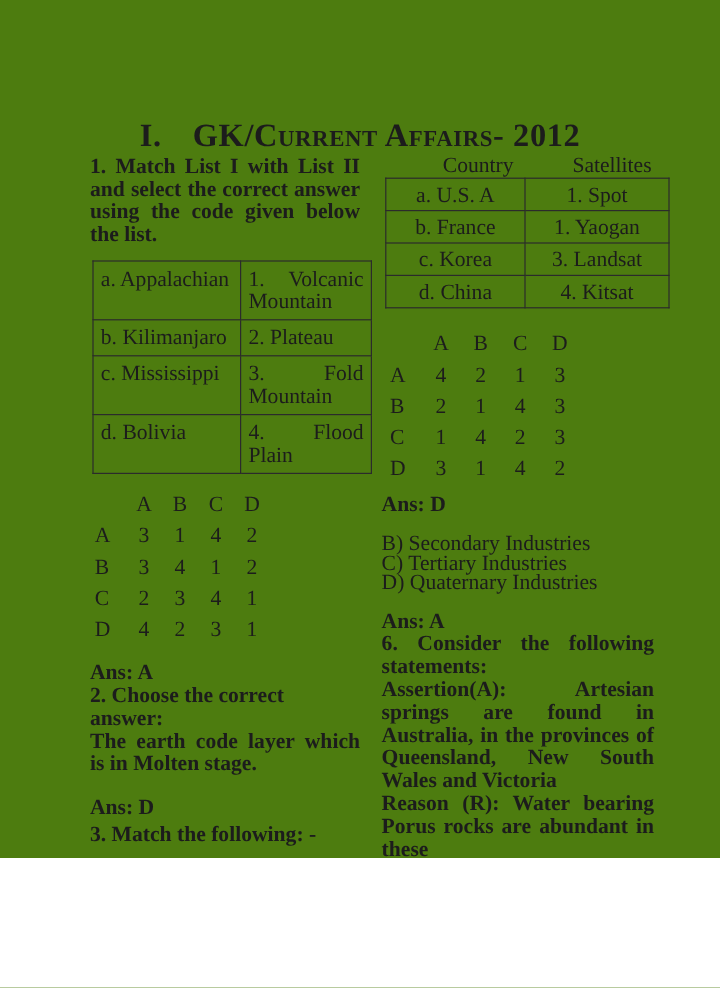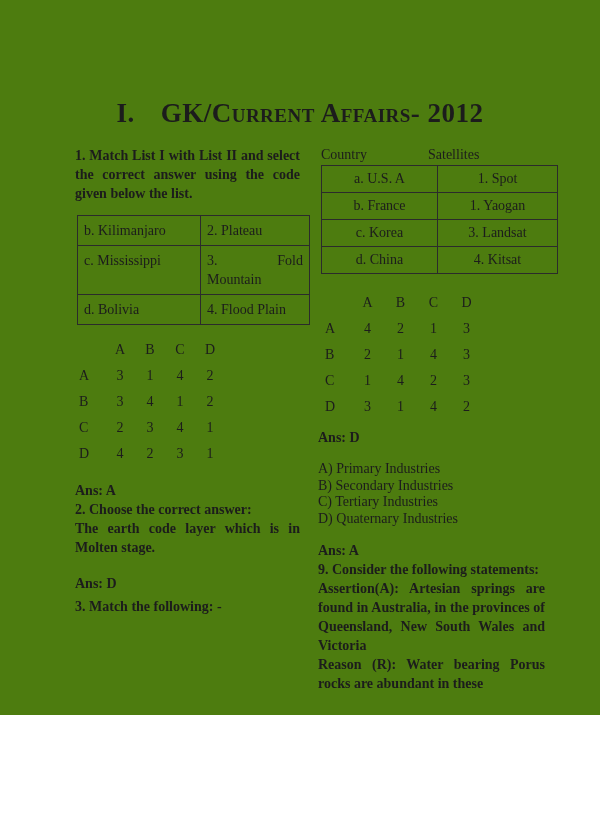--- a/index.html
+++ b/index.html
@@ -26,22 +26,22 @@
     font-variant: small-caps;
     font-size: 27px;
     letter-spacing: 0.5px;
     white-space: nowrap;
   }
   .title .num {
     margin-right: 26px;
   }
   .col {
     position: absolute;
-    top: 146px;
-    font-size: 14px;
+    top: 129px;
+    font-size: 18px;
   }
   .col-left  { left: 75px;  width: 225px; }
   .col-right { left: 318px; width: 227px; }
 
   p { margin: 0; }
   .bold { font-weight: bold; }
   .just { text-align: justify; }
   .para { line-height: 19px; }
 
   .match-table {
@@ -64,21 +64,21 @@
   .mt-q3 td { padding: 4px 6px; line-height: 18px; }
   .mt-q3 .c1 { width: 103px; }
   .mt-q3 .c2 { width: 107px; }
 
   .col-headers {
     display: flex;
     margin-left: 3px;
     width: 222px;
     line-height: 17px;
   }
-  .col-headers span { text-align: left; }
+  .col-headers span { text-align: right; }
   .col-headers .h1 { width: 107px; }
   .col-headers .h2 { width: 115px; }
 
   .code-table {
     border-collapse: collapse;
   }
   .code-table td {
     text-align: center;
     padding: 0;
     height: 26px;
@@ -113,20 +113,24 @@
     <span class="num">I.</span><span>GK/Current Affairs- 2012</span>
   </div>
 
   <div class="col col-left">
 
     <p class="bold just para">1. Match List I with List II and select the correct answer using the code given below the list.</p>
 
     <table class="match-table mt-q1">
       <tbody>
         <tr>
+          <td class="c1">a. Appalachian</td>
+          <td class="c2 jcell">1. Volcanic Mountain</td>
+        </tr>
+        <tr>
           <td class="c1">b. Kilimanjaro</td>
           <td class="c2 jcell">2. Plateau</td>
         </tr>
         <tr>
           <td class="c1">c. Mississippi</td>
           <td class="c2 jcell">3. Fold Mountain</td>
         </tr>
         <tr>
           <td class="c1">d. Bolivia</td>
           <td class="c2 jcell">4. Flood Plain</td>
@@ -249,26 +253,25 @@
           <td>4</td>
           <td>2</td>
         </tr>
       </tbody>
     </table>
 
     <p class="bold ans gap-ansr">Ans: D</p>
 
 
     <div class="options gap-optionsr">
-      <div>A) Primary Industries</div>
       <div>B) Secondary Industries</div>
       <div>C) Tertiary Industries</div>
       <div>D) Quaternary Industries</div>
     </div>
 
     <p class="bold ans gap-ansr2">Ans: A</p>
 
-    <p class="bold just para">9. Consider the following statements:</p>
+    <p class="bold just para">6. Consider the following statements:</p>
     <p class="bold just para">Assertion(A): Artesian springs are found in Australia, in the provinces of Queensland, New South Wales and Victoria</p>
     <p class="bold just para">Reason (R): Water bearing Porus rocks are abundant in these</p>
   </div>
 
 </div>
 
 </body></html>

